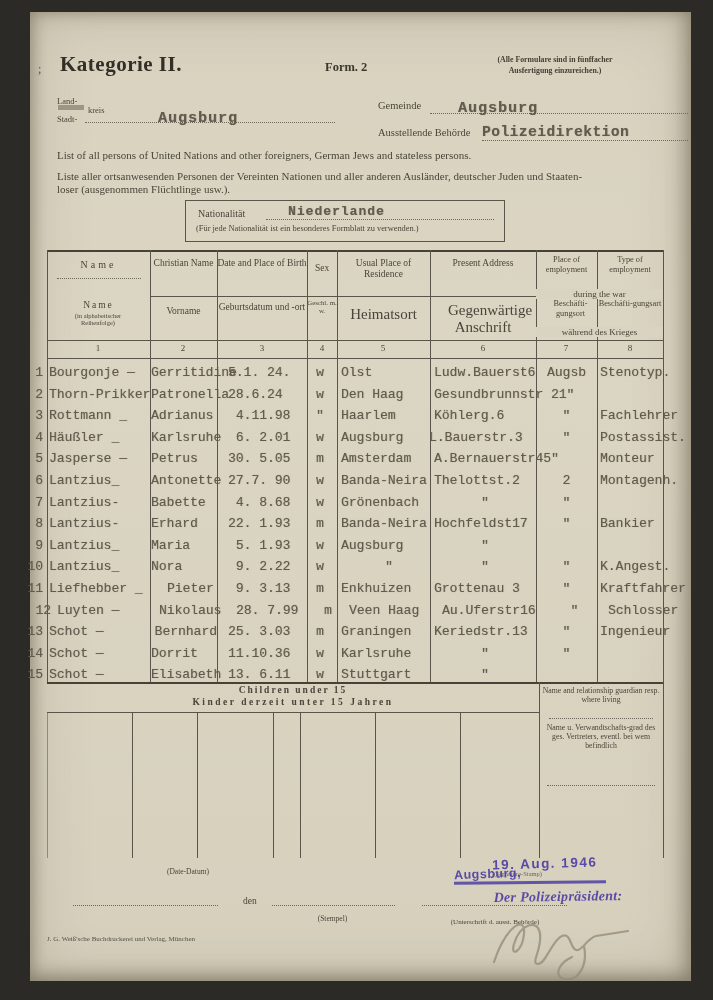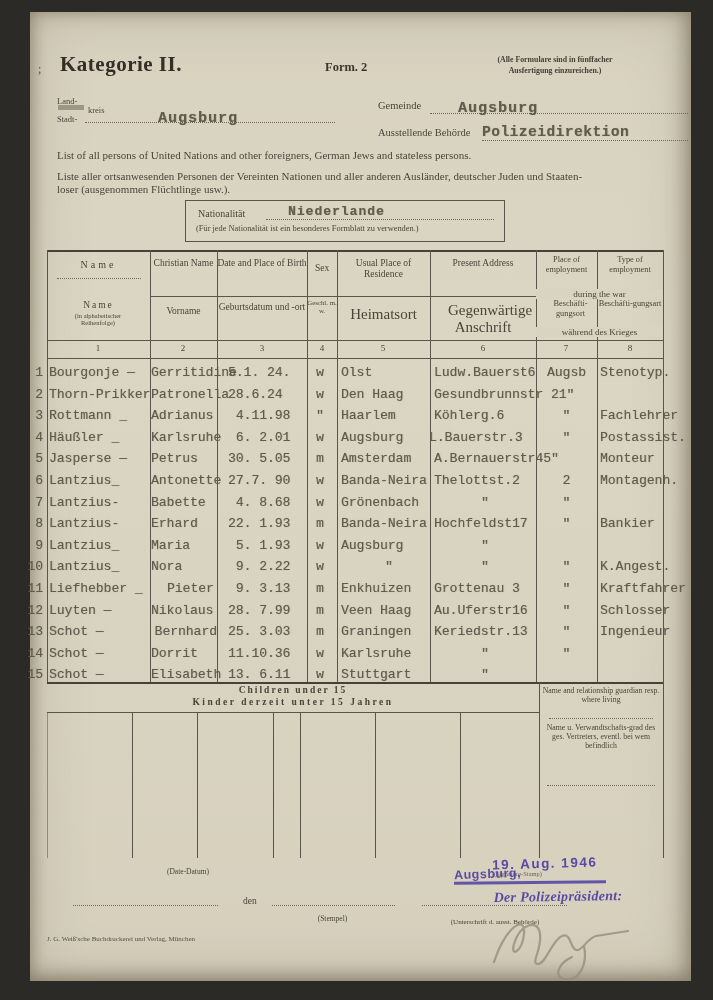--- a/index.html
+++ b/index.html
@@ -237,21 +237,21 @@
         <span class="tcell" style="left: -20px; width: 16px; text-align: right;">11</span>
         <span class="tcell" style="left: 2px; width: 102px; text-align: left;">Liefhebber _</span>
         <span class="tcell" style="left: 104px; width: 66px; text-align: left; margin-left: 16px;">Pieter</span>
         <span class="tcell" style="left: 181px; width: 88px; text-align: left;"> 9. 3.13</span>
         <span class="tcell" style="left: 258px; width: 30px; text-align: center;">m</span>
         <span class="tcell" style="left: 294px; width: 96px; text-align: left;">Enkhuizen</span>
         <span class="tcell" style="left: 387px; width: 102px; text-align: left;">Grottenau 3</span>
         <span class="tcell" style="left: 489px; width: 61px; text-align: center;">"</span>
         <span class="tcell" style="left: 553px; width: 100px; text-align: left;">Kraftfahrer</span>
       </div>
-      <div class="trow" style="top: 588.6px;">
+      <div class="trow" style="top: 588.6px; margin-left: 8px;">
         <span class="tcell" style="left: -20px; width: 16px; text-align: right;">12</span>
         <span class="tcell" style="left: 2px; width: 102px; text-align: left;">Luyten —</span>
         <span class="tcell" style="left: 104px; width: 66px; text-align: left;">Nikolaus</span>
         <span class="tcell" style="left: 181px; width: 88px; text-align: left;">28. 7.99</span>
         <span class="tcell" style="left: 258px; width: 30px; text-align: center;">m</span>
         <span class="tcell" style="left: 294px; width: 96px; text-align: left;">Veen Haag</span>
         <span class="tcell" style="left: 387px; width: 102px; text-align: left;">Au.Uferstr16</span>
         <span class="tcell" style="left: 489px; width: 61px; text-align: center;">"</span>
         <span class="tcell" style="left: 553px; width: 100px; text-align: left;">Schlosser</span>
       </div>

